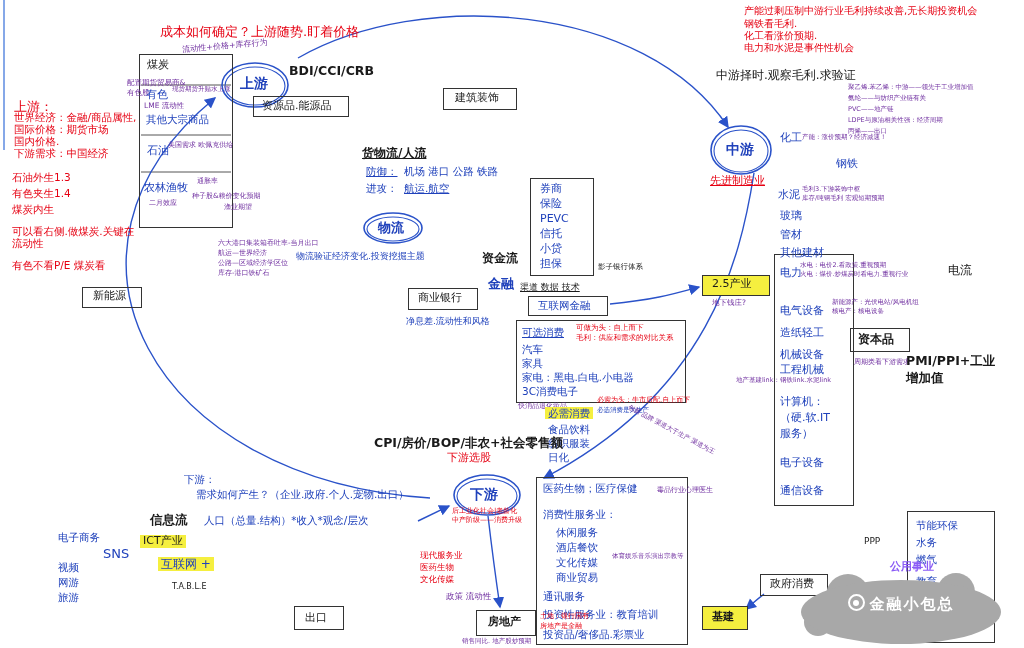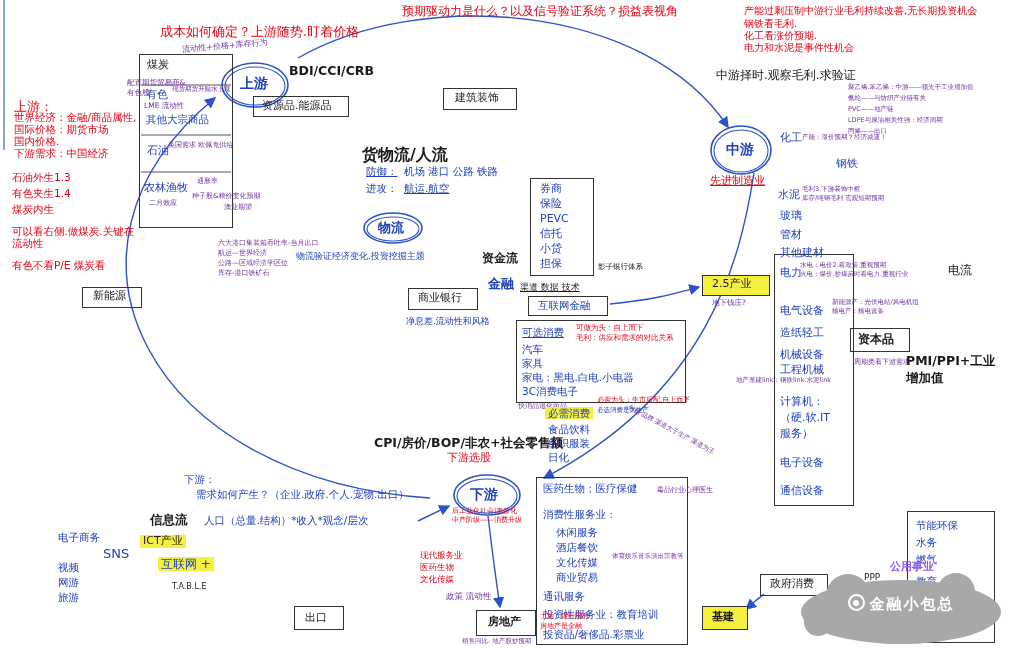--- a/index.html
+++ b/index.html
@@ -68,21 +68,20 @@
     <div class="bx" style="left: 516px; top: 320px; width: 170px; height: 83px;"></div>
     <div class="bx" style="left: 536px; top: 477px; width: 152px; height: 168px;"></div>
     <div class="bx" style="left: 774px; top: 254px; width: 80px; height: 252px;"></div>
     <div class="bx" style="left: 702px; top: 275px; width: 68px; height: 21px; background: rgb(245, 239, 63);"></div>
     <div class="bx" style="left: 850px; top: 328px; width: 60px; height: 24px;"></div>
     <div class="bx" style="left: 907px; top: 511px; width: 88px; height: 132px;"></div>
     <div class="bx" style="left: 760px; top: 574px; width: 68px; height: 22px;"></div>
     <div class="bx" style="left: 702px; top: 606px; width: 46px; height: 24px; background: rgb(245, 239, 63);"></div>
     <div class="bx" style="left: 294px; top: 606px; width: 50px; height: 24px;"></div>
     <div class="bx" style="left: 476px; top: 610px; width: 60px; height: 26px;"></div>
-    <div class="txt" style="left: 402px; top: 4px; color: rgb(230, 0, 18); font-size: 12px;">预期驱动力是什么？以及信号验证系统？损益表视角</div>
     <div class="txt" style="left: 160px; top: 24px; color: rgb(230, 0, 18); font-size: 13px;">成本如何确定？上游随势.盯着价格</div>
     <div class="txt" style="left: 744px; top: 5px; color: rgb(230, 0, 18); font-size: 10px;">产能过剩压制中游行业毛利持续改善,无长期投资机会</div>
     <div class="txt" style="left: 744px; top: 18px; color: rgb(230, 0, 18); font-size: 10px;">钢铁看毛利.</div>
     <div class="txt" style="left: 744px; top: 30px; color: rgb(230, 0, 18); font-size: 10px;">化工看涨价预期.</div>
     <div class="txt" style="left: 744px; top: 42px; color: rgb(230, 0, 18); font-size: 10px;">电力和水泥是事件性机会</div>
     <div class="txt" style="left: 716px; top: 68px; color: rgb(26, 26, 26); font-size: 12px;">中游择时.观察毛利.求验证</div>
     <div class="txt" style="left: 182px; top: 45px; color: rgb(112, 48, 160); font-size: 8px; transform: rotate(-5deg);">流动性+价格+库存行为</div>
     <div class="txt" style="left: 147px; top: 59px; color: rgb(26, 26, 26); font-size: 11px;">煤炭</div>
     <div class="txt" style="left: 127px; top: 79px; color: rgb(112, 48, 160); font-size: 7.5px;">配置期货贸易商&amp;</div>
     <div class="txt" style="left: 127px; top: 89px; color: rgb(112, 48, 160); font-size: 7.5px;">有色股</div>
@@ -106,21 +105,21 @@
     <div class="txt" style="left: 12px; top: 187px; color: rgb(230, 0, 18); font-size: 10.5px;">有色夹生1.4</div>
     <div class="txt" style="left: 12px; top: 203px; color: rgb(230, 0, 18); font-size: 10.5px;">煤炭内生</div>
     <div class="txt" style="left: 12px; top: 225px; color: rgb(230, 0, 18); font-size: 10.5px;">可以看右侧.做煤炭.关键在</div>
     <div class="txt" style="left: 12px; top: 237px; color: rgb(230, 0, 18); font-size: 10.5px;">流动性</div>
     <div class="txt" style="left: 12px; top: 259px; color: rgb(230, 0, 18); font-size: 10.5px;">有色不看P/E 煤炭看</div>
     <div class="txt" style="left: 93px; top: 290px; color: rgb(26, 26, 26); font-size: 11px;">新能源</div>
     <div class="txt" style="left: 240px; top: 75px; color: rgb(31, 65, 187); font-size: 14px; font-weight: bold;">上游</div>
     <div class="txt" style="left: 289px; top: 64px; color: rgb(26, 26, 26); font-size: 12.5px; font-weight: bold;">BDI/CCI/CRB</div>
     <div class="txt" style="left: 262px; top: 100px; color: rgb(26, 26, 26); font-size: 11px;">资源品.能源品</div>
     <div class="txt" style="left: 455px; top: 92px; color: rgb(26, 26, 26); font-size: 11px;">建筑装饰</div>
-    <div class="txt" style="left: 362px; top: 146px; color: rgb(26, 26, 26); font-size: 16px; font-weight: bold; ">货物流/人流</div>
+    <div class="txt" style="left: 362px; top: 146px; color: rgb(26, 26, 26); font-size: 12px; font-weight: bold; text-decoration: underline;">货物流/人流</div>
     <div class="txt" style="left: 366px; top: 165px; color: rgb(31, 65, 187); font-size: 10.5px; text-decoration: underline;">防御：</div>
     <div class="txt" style="left: 404px; top: 165px; color: rgb(31, 65, 187); font-size: 10.5px;">机场 港口 公路 铁路</div>
     <div class="txt" style="left: 366px; top: 182px; color: rgb(31, 65, 187); font-size: 10.5px;">进攻：</div>
     <div class="txt" style="left: 404px; top: 182px; color: rgb(31, 65, 187); font-size: 10.5px; text-decoration: underline;">航运.航空</div>
     <div class="txt" style="left: 378px; top: 220px; color: rgb(31, 65, 187); font-size: 13px; font-weight: bold;">物流</div>
     <div class="txt" style="left: 218px; top: 239px; color: rgb(112, 48, 160); font-size: 7px;">六大港口集装箱吞吐率-当月出口</div>
     <div class="txt" style="left: 218px; top: 249px; color: rgb(112, 48, 160); font-size: 7px;">航运—世界经济</div>
     <div class="txt" style="left: 218px; top: 259px; color: rgb(112, 48, 160); font-size: 7px;">公路—区域经济学区位</div>
     <div class="txt" style="left: 218px; top: 269px; color: rgb(112, 48, 160); font-size: 7px;">库存-港口铁矿石</div>
     <div class="txt" style="left: 296px; top: 251px; color: rgb(31, 65, 187); font-size: 9px;">物流验证经济变化.投资挖掘主题</div>
@@ -227,16 +226,16 @@
     <div class="txt" style="left: 488px; top: 616px; color: rgb(26, 26, 26); font-size: 11px; font-weight: bold;">房地产</div>
     <div class="txt" style="left: 540px; top: 612px; color: rgb(230, 0, 18); font-size: 7px;">土地：银行国有</div>
     <div class="txt" style="left: 540px; top: 622px; color: rgb(230, 0, 18); font-size: 7px;">房地产是金融</div>
     <div class="txt" style="left: 462px; top: 638px; color: rgb(112, 48, 160); font-size: 6.5px;">销售同比. 地产股炒预期</div>
     <div class="txt" style="left: 916px; top: 519px; color: rgb(31, 65, 187); font-size: 10.5px;">节能环保</div>
     <div class="txt" style="left: 916px; top: 536px; color: rgb(31, 65, 187); font-size: 10.5px;">水务</div>
     <div class="txt" style="left: 916px; top: 553px; color: rgb(31, 65, 187); font-size: 10.5px;">燃气</div>
     <div class="txt" style="left: 916px; top: 575px; color: rgb(31, 65, 187); font-size: 10.5px;">教育</div>
     <div class="txt" style="left: 912px; top: 612px; color: rgb(31, 65, 187); font-size: 10.5px;">其他公共服务</div>
     <div class="txt" style="left: 890px; top: 561px; color: #8b5cf6; font-size: 11px; font-weight: bold;">公用事业</div>
-    <div class="txt" style="left: 864px; top: 572px; color: rgb(26, 26, 26); font-size: 9px;">PPP</div>
+    <div class="txt" style="left: 864px; top: 536px; color: rgb(26, 26, 26); font-size: 9px;">PPP</div>
     <div class="txt" style="left: 770px; top: 578px; color: rgb(26, 26, 26); font-size: 11px;">政府消费</div>
     <div class="txt" style="left: 712px; top: 611px; color: rgb(26, 26, 26); font-size: 11px; font-weight: bold;">基建</div>
   </div>
 
 </body></html>

